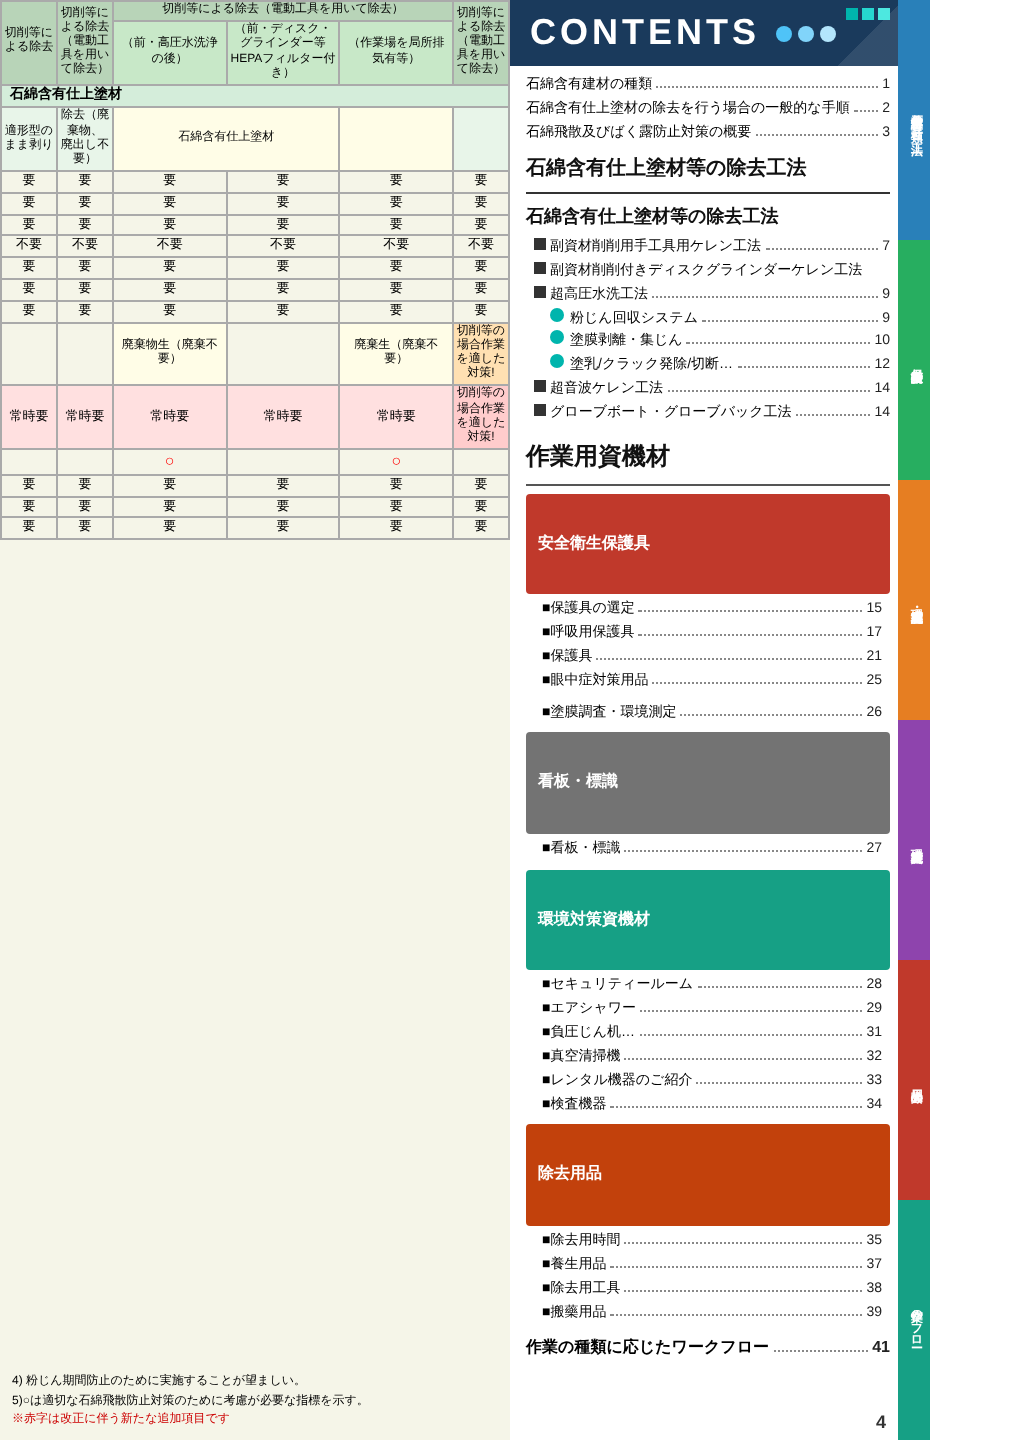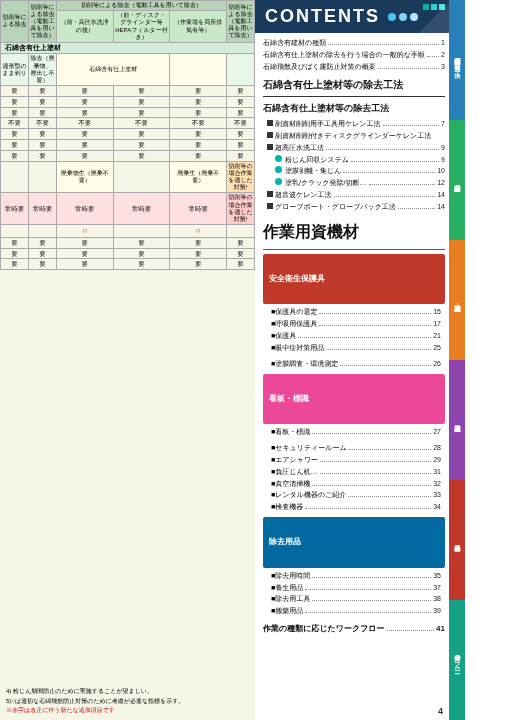--- a/index.html
+++ b/index.html
@@ -145,23 +145,23 @@
       padding: 18px 6px;
       font-size: 8px;
       font-weight: bold;
       color: #fff;
       margin-bottom: 2px;
       border-radius: 2px;
     }
 
     .cat-red { background: #c0392b; }
     .cat-orange { background: #e67e22; }
-    .cat-green { background: #ec4899; }
+    .cat-green { background: #737373; }
     .cat-teal { background: #16a085; }
-    .cat-purple { background: #0369a1; }
+    .cat-purple { background: #c2410c; }
 
     .cat-items {
       padding: 0 4px;
     }
 
     
     .right-tabs {
       position: absolute;
       right: 0;
       top: 0;
@@ -493,21 +493,21 @@
     </div>
     <div class="contents-item sub-item">
       <span class="item-text">
         <span class="bullet-square"></span>
         <span>グローブボート・グローブバック工法</span>
         <span class="dots"></span>
       </span>
       <span class="page-num">14</span>
     </div>
 
-    <div style="font-size:16px;font-weight:bold;margin:5px 0 3px 0;color:#111;border-bottom:1px solid #555;padding-bottom:2px;">作業用資機材</div>
+    <div style="font-size:12px;font-weight:bold;margin:5px 0 3px 0;color:#111;border-bottom:1px solid #555;padding-bottom:2px;">作業用資機材</div>
 
     <div class="cat-section">
       <div class="cat-header cat-red">
         <span>安全衛生保護具</span>
       </div>
       <div class="cat-items">
         <div class="contents-item sub-item">
           <span class="item-text">
               <span>■保護具の選定</span>
               <span class="dots"></span>
@@ -559,20 +559,23 @@
           <span class="item-text">
               <span>■看板・標識</span>
               <span class="dots"></span>
             </span>
           <span class="page-num">27</span>
         </div>
       </div>
     </div>
 
     <div class="cat-section">
+      <div class="cat-header cat-teal">
+        <span>環境対策資機材</span>
+      </div>
       <div class="cat-items">
         <div class="contents-item sub-item">
           <span class="item-text">
               <span>■セキュリティールーム</span>
               <span class="dots"></span>
             </span>
           <span class="page-num">28</span>
         </div>
         <div class="contents-item sub-item">
           <span class="item-text">

